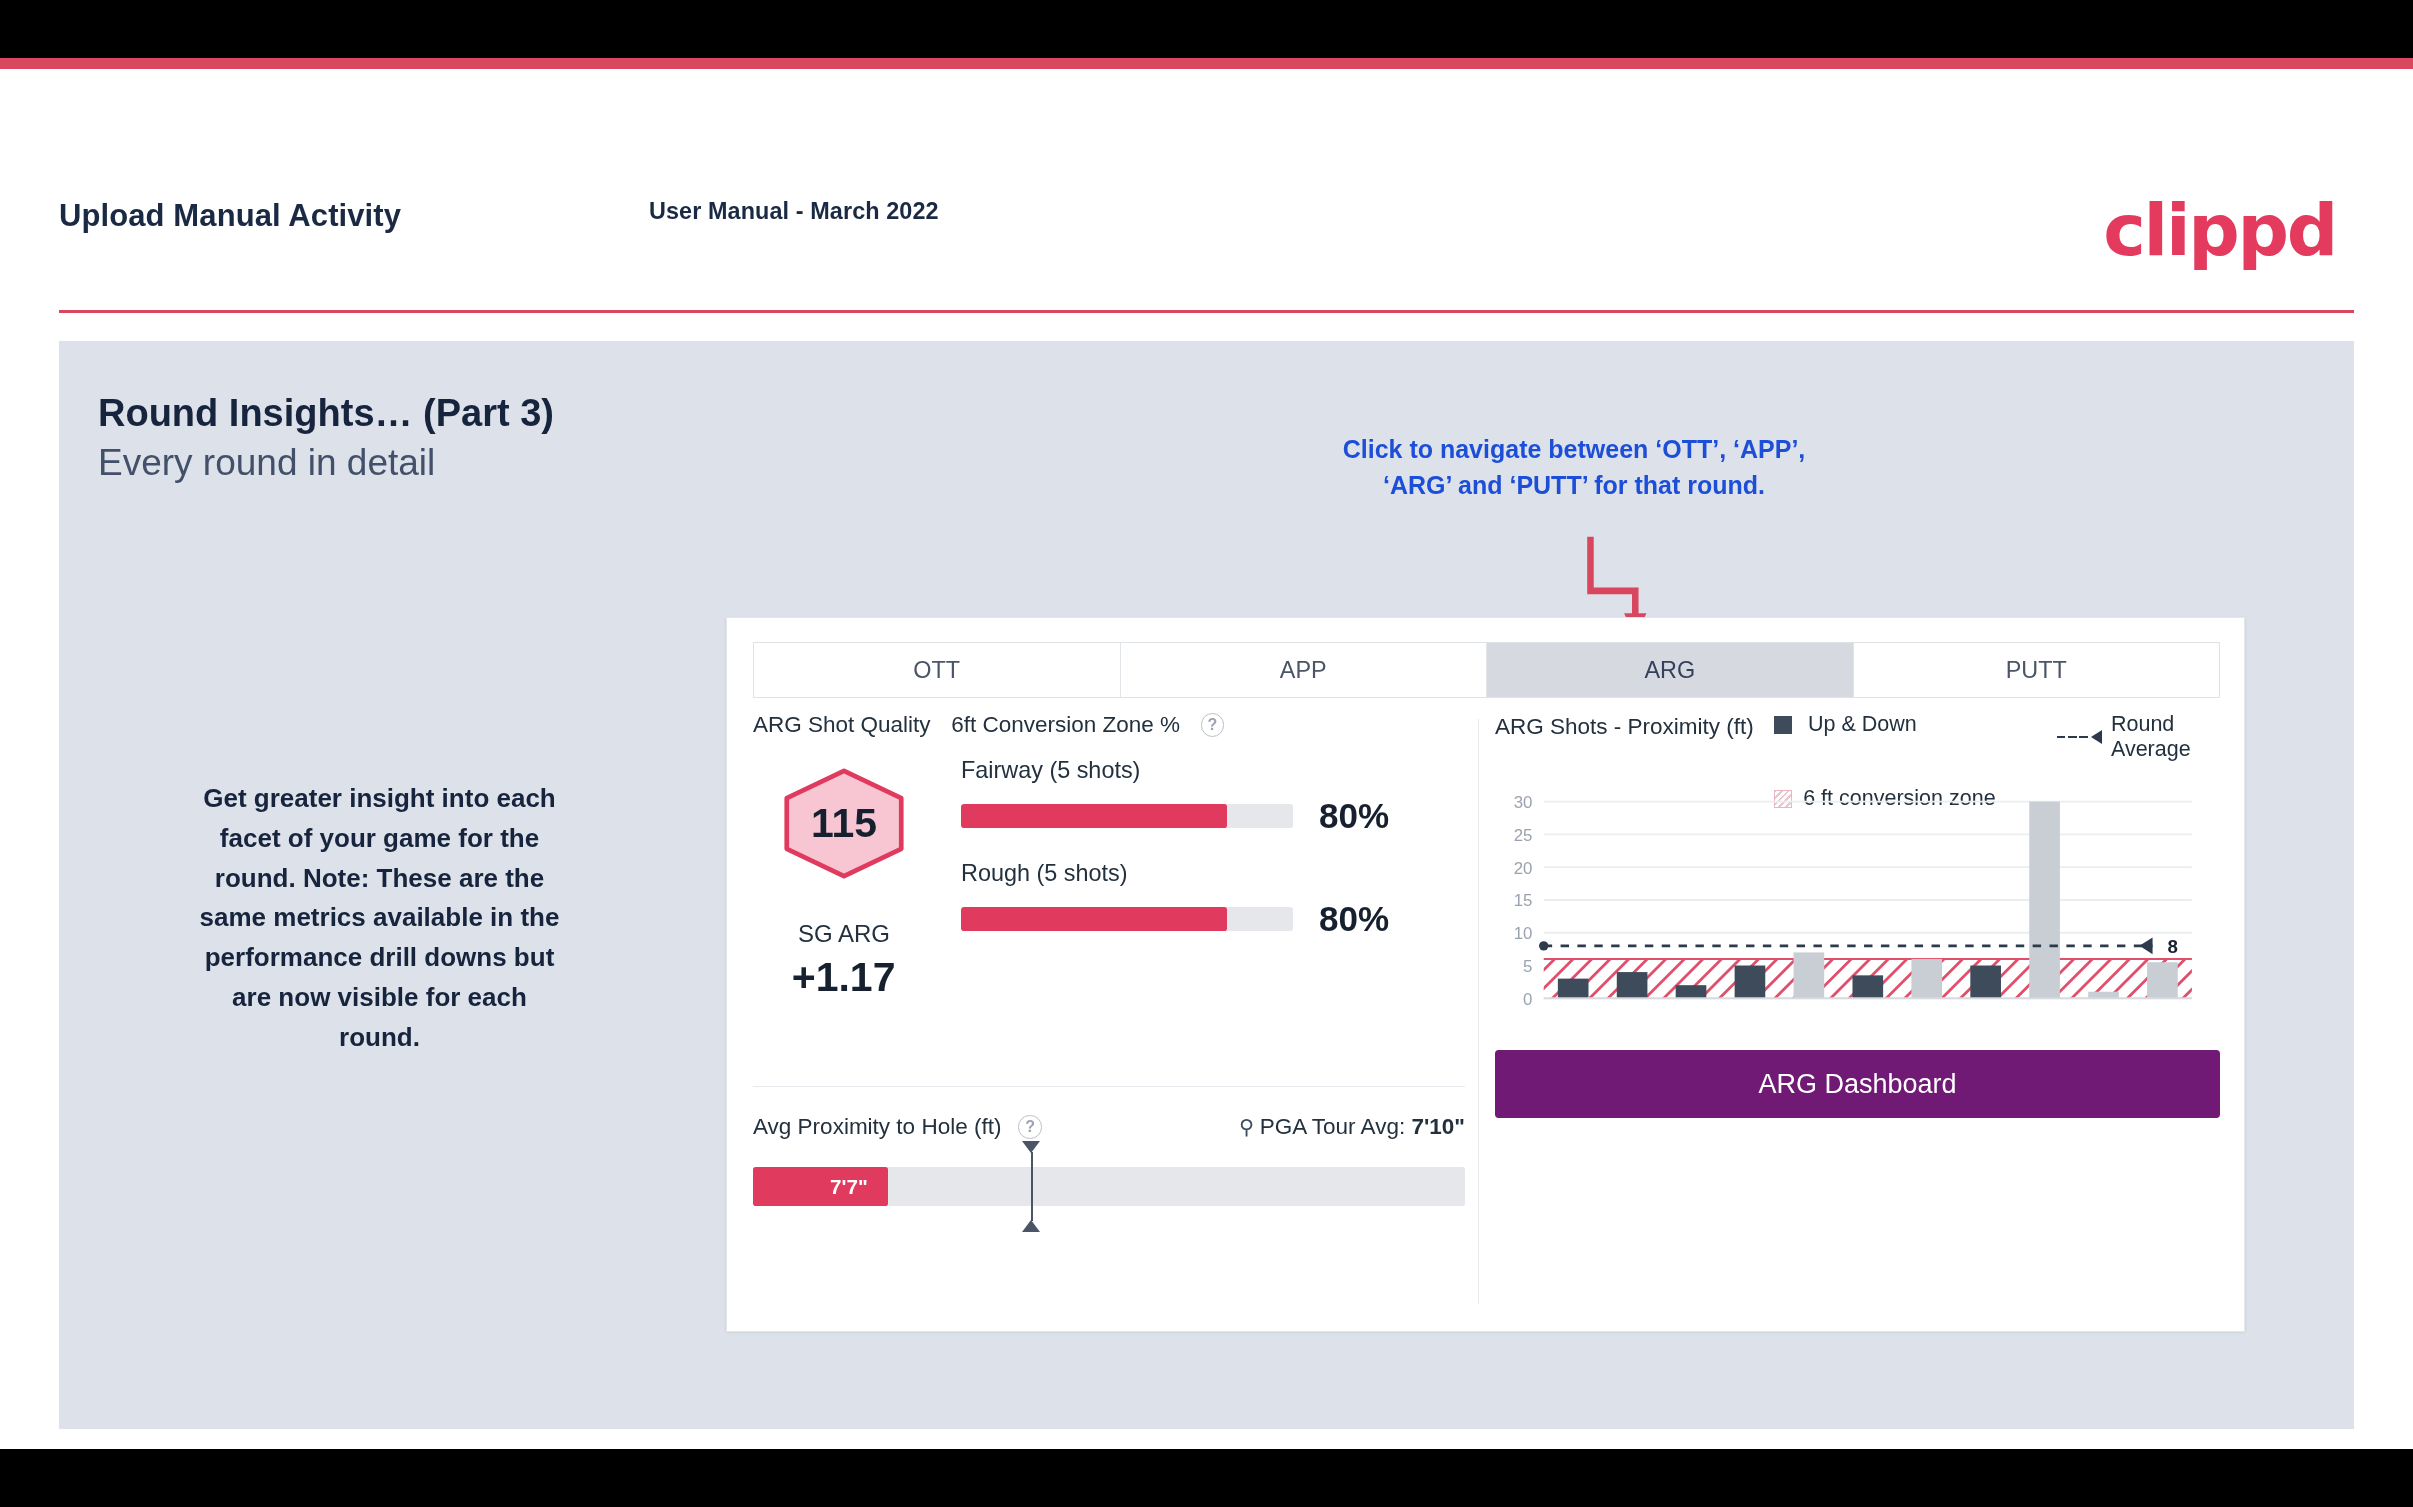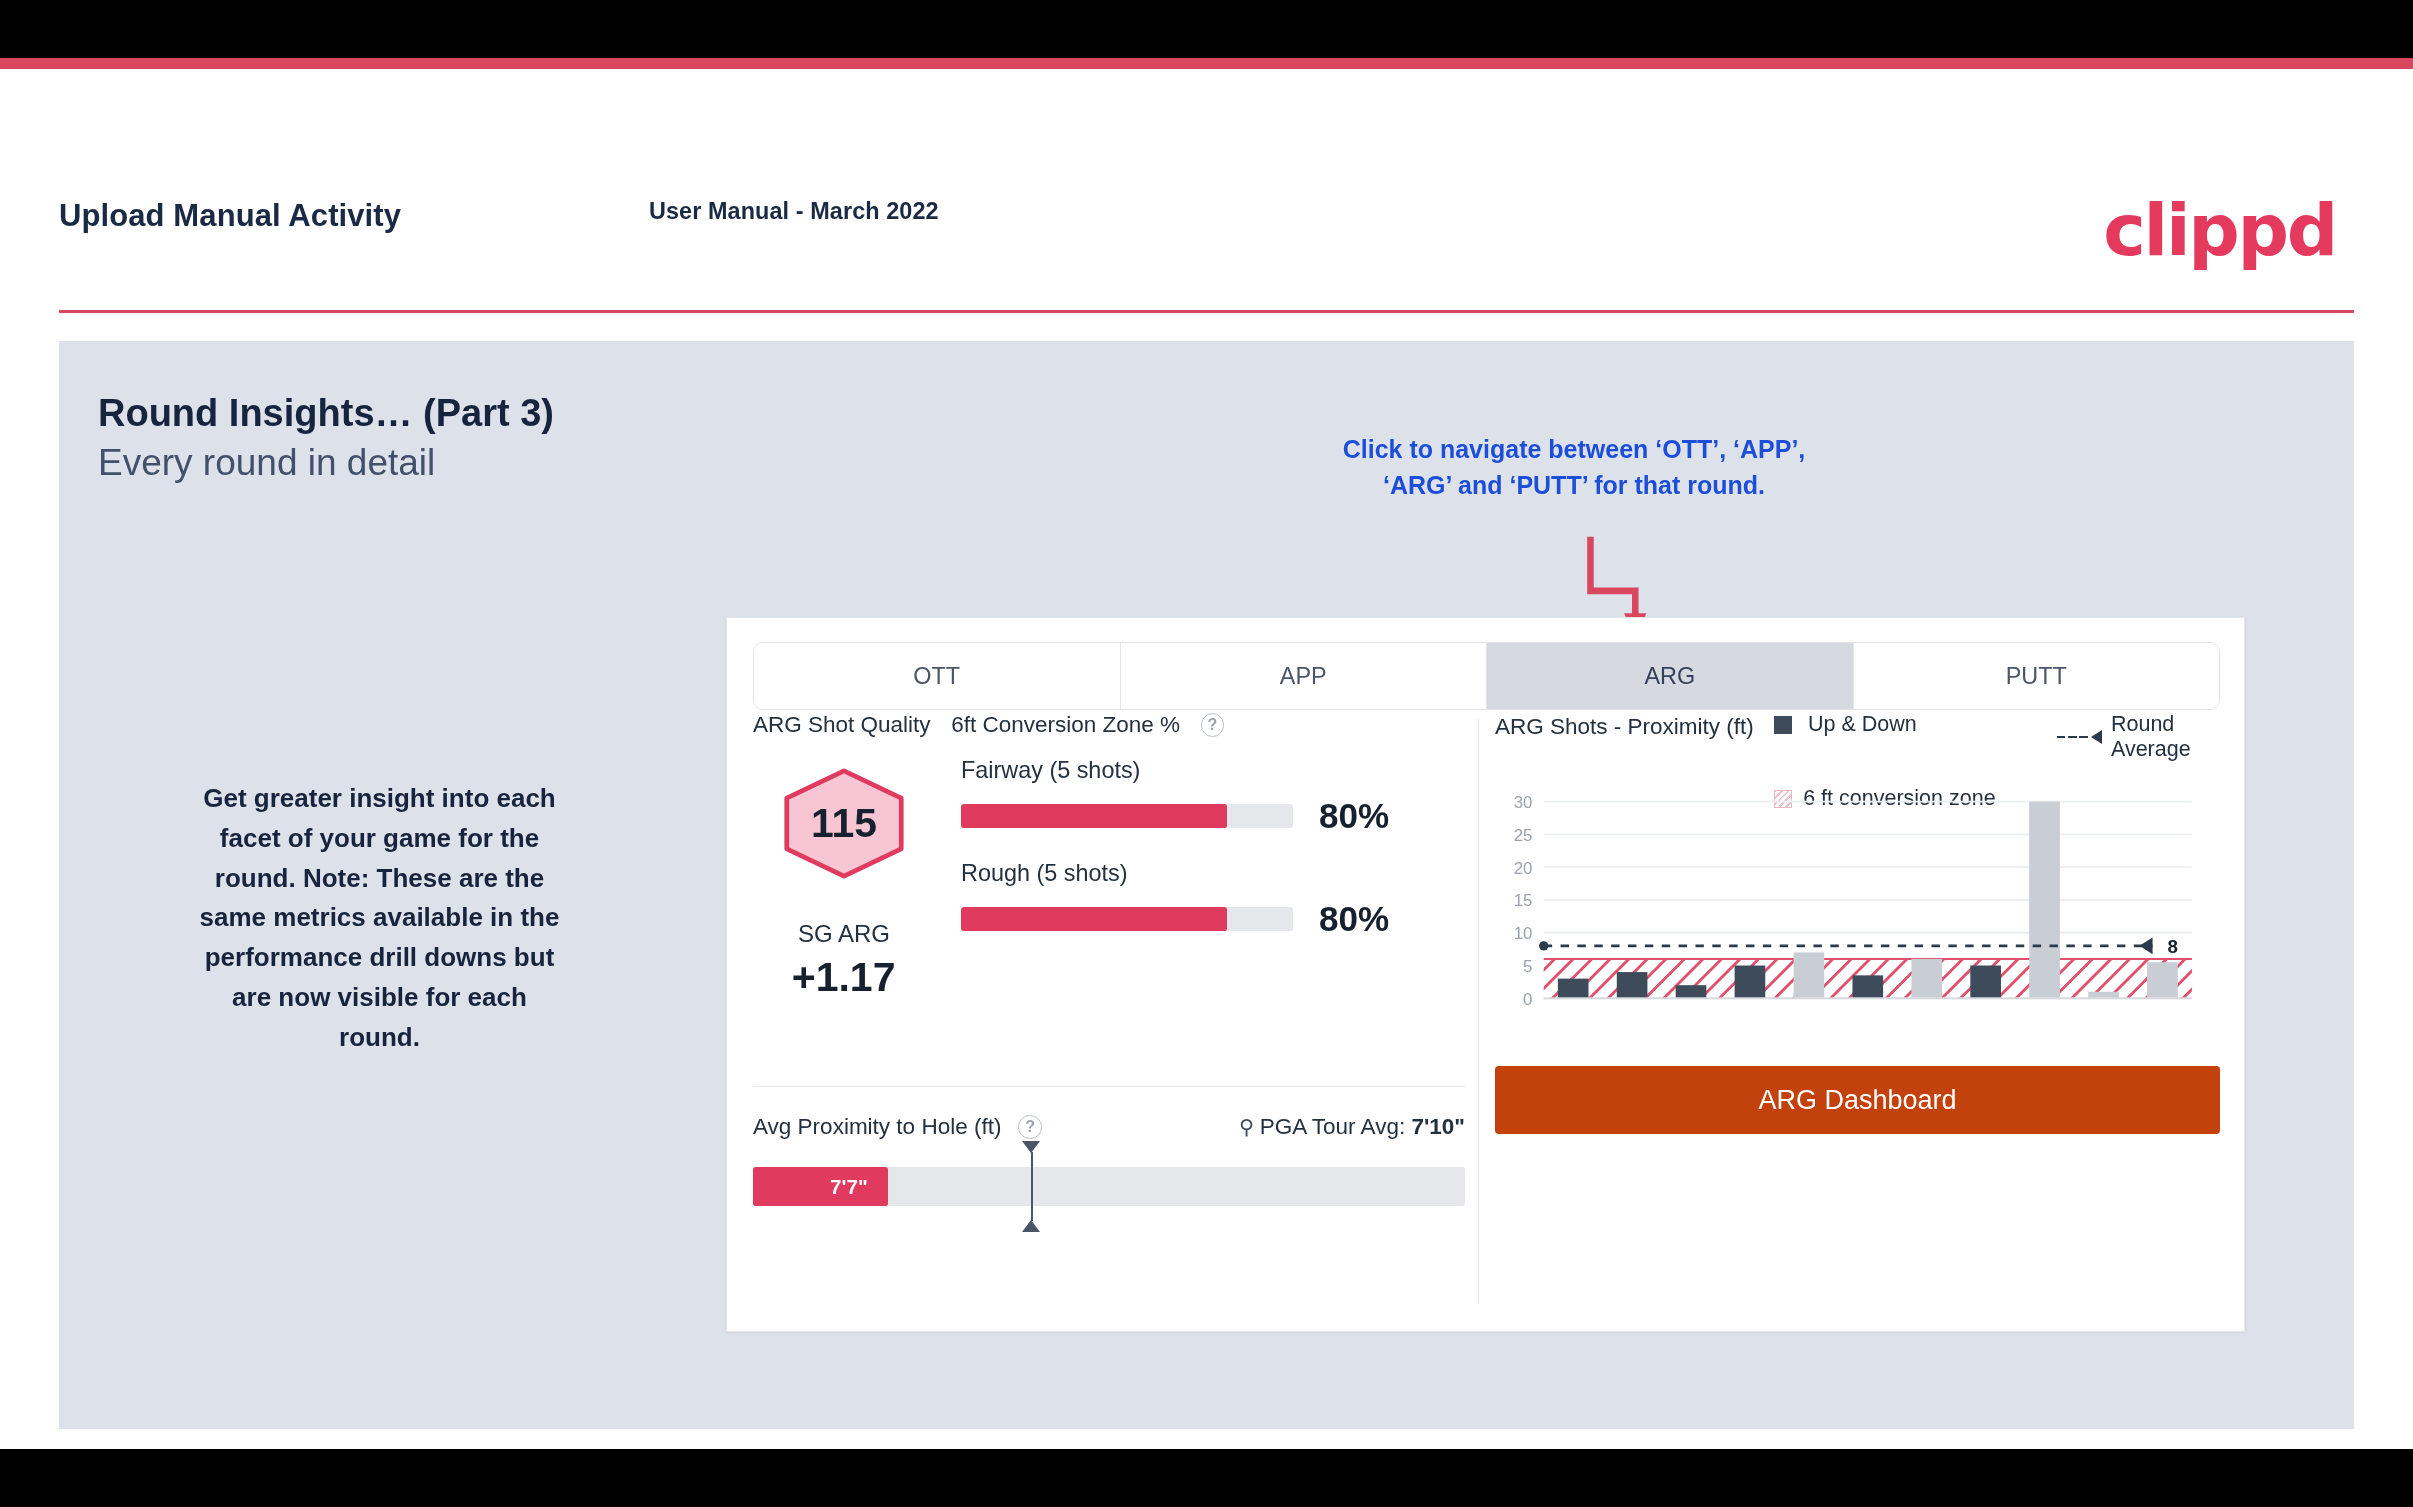--- a/index.html
+++ b/index.html
@@ -50,22 +50,22 @@
 
   .copyright { position:absolute; left:59px; top:1384px; font-size:19.7px; color:#9aa2b1; }
 
   
   .card {
     position:absolute; left:726px; top:548px; width:1519px; height:715px;
     background:#fff; border:0.9px solid #e3e6eb; box-shadow:0 0.9px 2.8px rgba(0,0,0,.10);
   }
 
   
-  .tabs { position:absolute; left:26px; top:24px; width:1467px; height:68px; display:flex;
-          border:0.9px solid #dfe2e7; border-radius:10px; overflow:hidden; background:#fff; }
+  .tabs { position:absolute; left:26px; top:24px; width:1467px; height:56px; display:flex;
+          border:0.9px solid #dfe2e7; border-radius:0; overflow:hidden; background:#fff; }
   .tab { flex:1; display:flex; align-items:center; justify-content:center;
          font-size:23.4px; color:#4a5568; border-right:0.9px solid #e2e5ea; background:#fff; }
   .tab:last-child { border-right:none; }
   .tab.active { background:#d6dae0; color:#33415c; }
 
   
   .col-left  { position:absolute; left:26px; top:94px; width:712px; height:599px; }
   .col-right { position:absolute; left:768px; top:94px; width:725px; height:599px; }
   .vdivider  { position:absolute; left:751px; top:101px; width:0.9px; height:585px; background:#e6e9ed; }
 
@@ -131,22 +131,22 @@
   .sw-dark { width:18px; height:18px; background:#3e4b5b; }
   .sw-hatch { width:18px; height:18px; border:0.9px solid #e8b6c1;
               background:repeating-linear-gradient(-45deg,#fff 0 2.8px,#edc3cd 2.8px 4.7px); }
   .sw-dash { display:flex; align-items:center; gap:2.8px; }
   .sw-dash i { display:block; width:8.4px; height:2.8px; background:#2d3a4b; }
   .sw-dash .tri { width:0;height:0;border-top:7.5px solid transparent;border-bottom:7.5px solid transparent;border-right:11.2px solid #2d3a4b; }
 
   .plot { position:absolute; left:0px; top:82px; width:725px; height:225px; }
 
   .dash-btn {
-    position:absolute; left:0; top:354px; width:725px; height:68px;
-    background:#c2410c; color:#fff; border:none; border-radius:3.7px;
+    position:absolute; left:0; top:338px; width:725px; height:68px;
+    background:#701a75; color:#fff; border:none; border-radius:3.7px;
     font-size:27px; font-family:"Liberation Sans", sans-serif; cursor:pointer;
   }
 </style>
 </head>
 <body>
 
 <div class="screen">
 
   <div class="band-top"></div>
   <div class="accent-bar"></div>

